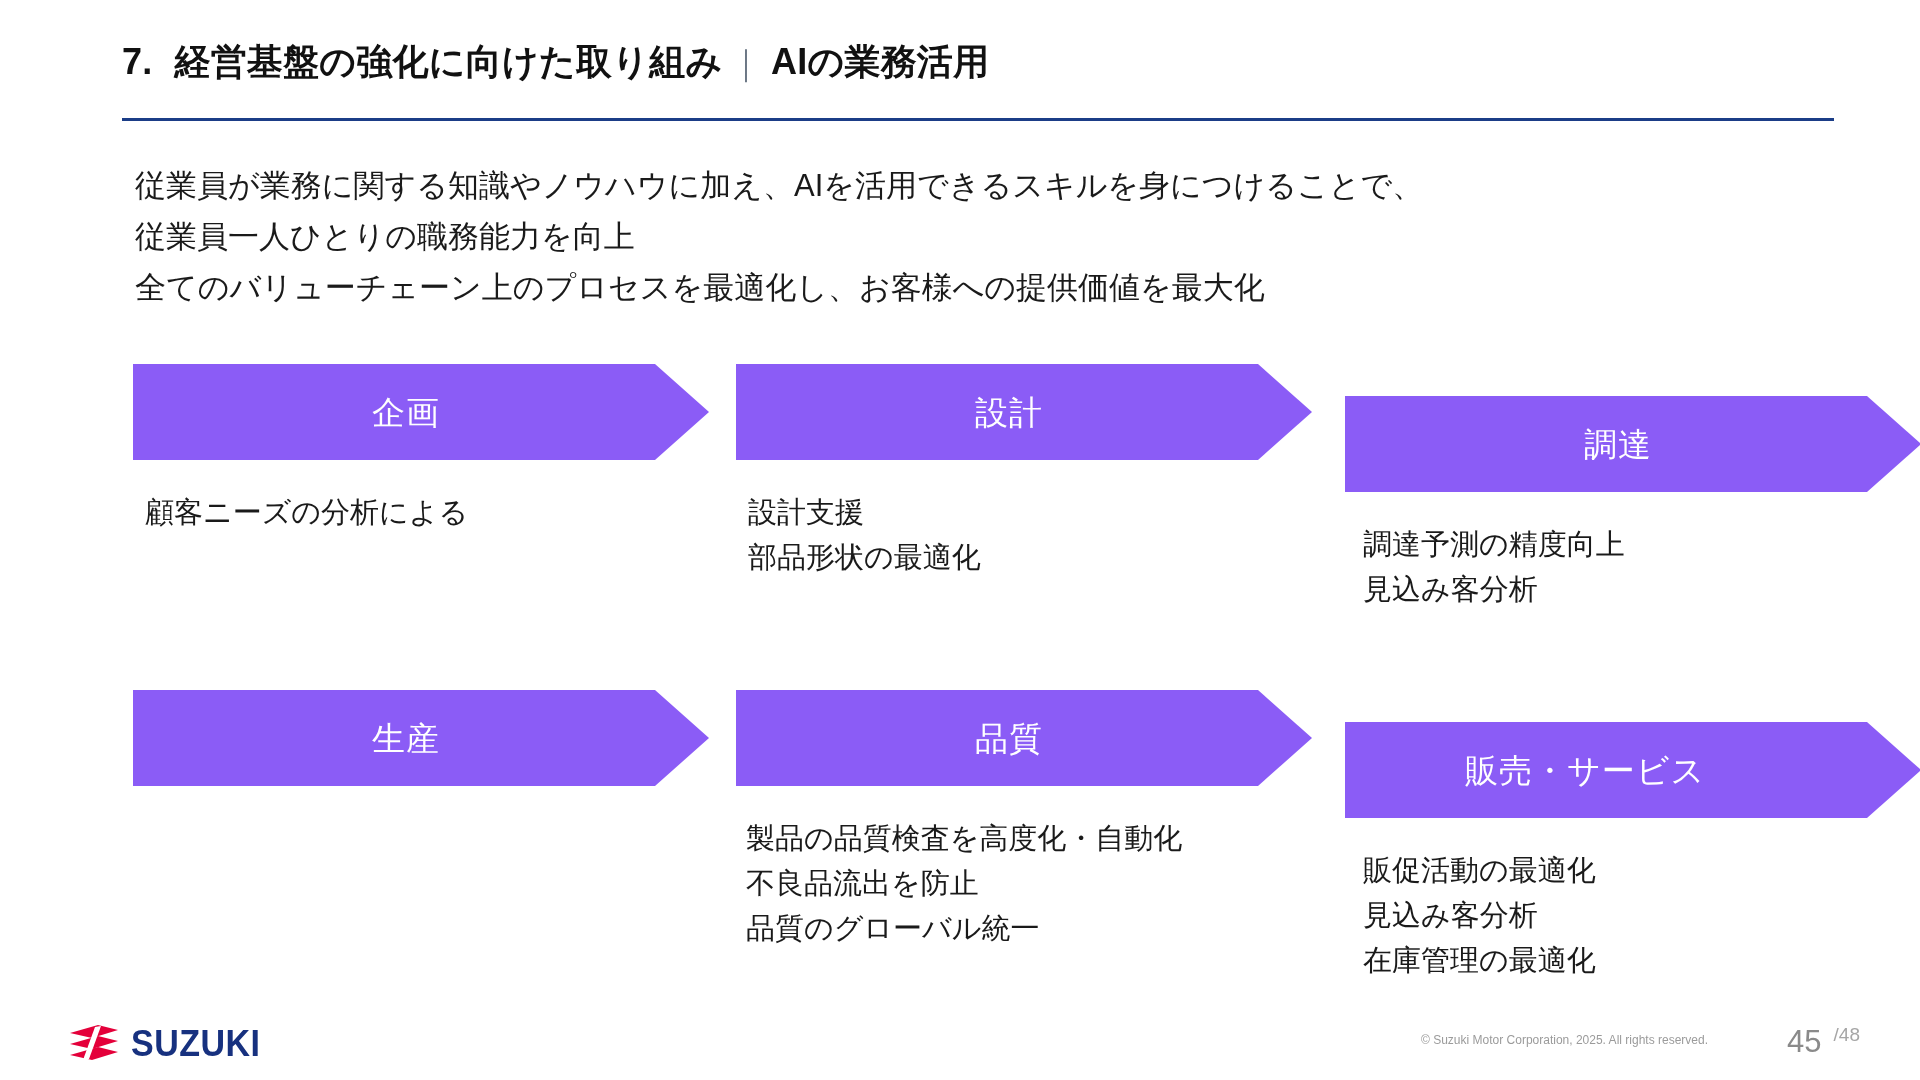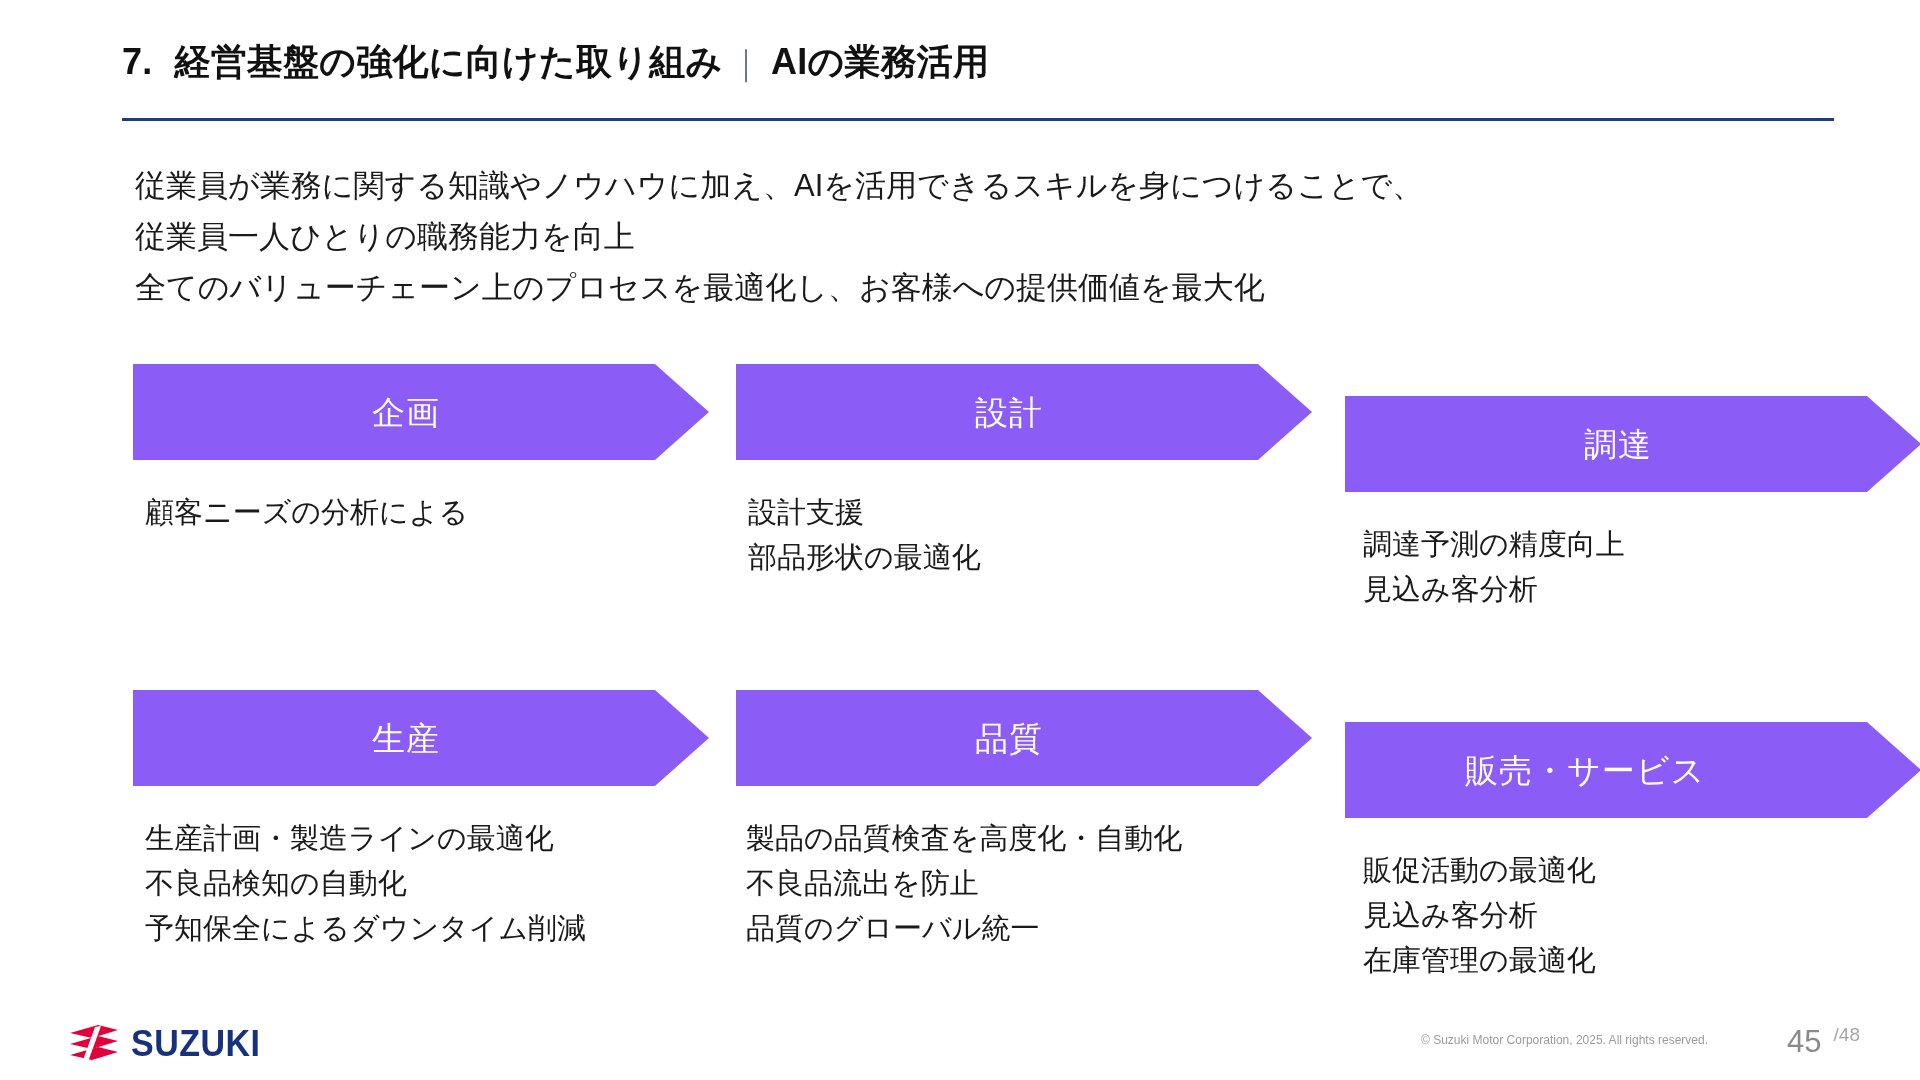--- a/index.html
+++ b/index.html
@@ -219,25 +219,20 @@
     </div>
 
   </div>
 
   <div class="row row-2">
 
     <div class="col col-1">
       <div class="chevron">
         <span class="chevron-label">生産</span>
       </div>
-      <div class="bullets">
-        <span class="bl">生産計画・製造ラインの最適化</span>
-        <span class="bl">不良品検知の自動化</span>
-        <span class="bl">予知保全によるダウンタイム削減</span>
-      </div>
     </div>
 
     <div class="col col-2">
       <div class="chevron">
         <span class="chevron-label">品質</span>
       </div>
       <div class="bullets">
         <span class="bl">製品の品質検査を高度化・自動化</span>
         <span class="bl">不良品流出を防止</span>
         <span class="bl">品質のグローバル統一</span>

